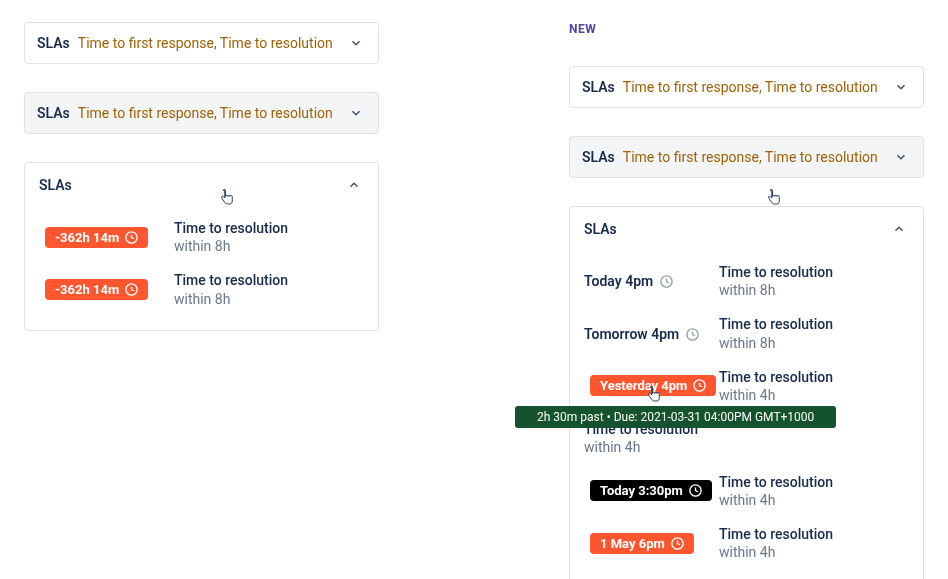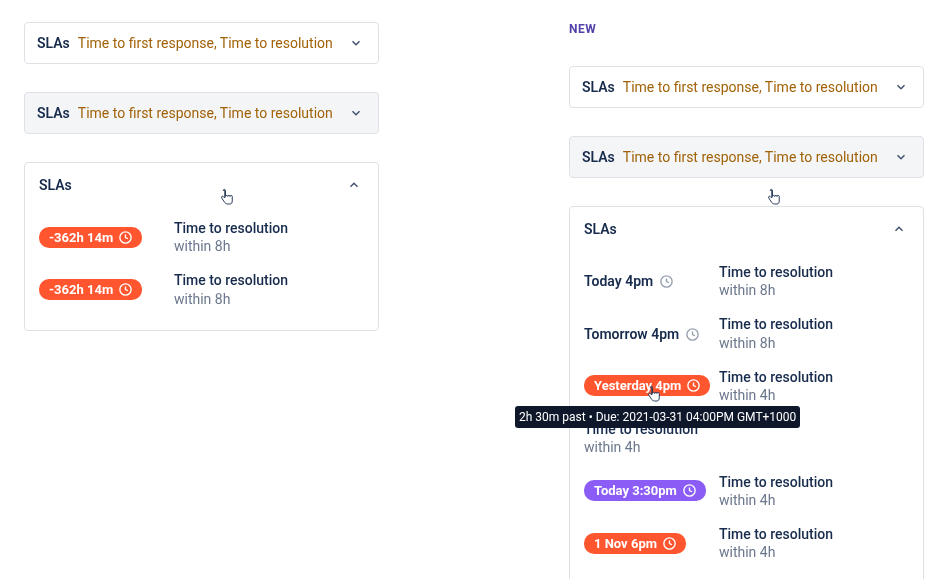--- a/index.html
+++ b/index.html
@@ -101,28 +101,29 @@
       display: flex;
       align-items: center;
     }
     .sla-right {
       flex: 1;
     }
     .badge {
       display: inline-flex;
       align-items: center;
       gap: 5px;
-      border-radius: 10px;
+      border-radius: 4px;
       padding: 3px 9px 3px 10px;
       font-size: 13px;
       font-weight: 700;
       color: #fff;
+      margin-left: 6px;
     }
     .badge.red { background: #FF5630; }
-    .badge.orange { background: #8b5cf6; }
+    .badge.orange { background: #000000; }
     .badge-plain {
       display: inline-flex;
       align-items: flex-end;
       gap: 6px;
       font-size: 14px;
       font-weight: 600;
       color: #172B4D;
     }
     .clock-icon {
       width: 15px;
@@ -144,24 +145,24 @@
     }
     .cursor-hand {
       position: absolute;
       width: 18px;
       height: 20px;
       pointer-events: none;
       z-index: 10;
     }
     .tooltip {
       position: absolute;
-      background: #0f172a;
+      background: #14532d;
       color: #fff;
       font-size: 12px;
-      padding: 4px 4px;
+      padding: 4px 22px;
       border-radius: 3px;
       white-space: nowrap;
       z-index: 20;
     }
     
     .cursor-old { left: 218px; top: 188px; }
     .cursor-new-1 { left: 765px; top: 188px; }
     .cursor-new-2 { left: 645px; top: 385px; }
     .tooltip-new { left: 515px; top: 406px; }
   </style>
@@ -334,21 +335,21 @@
                 </span>
               </div>
               <div class="sla-right">
                 <div class="sla-name">Time to resolution</div>
                 <div class="sla-within">within 4h</div>
               </div>
             </div>
             <div class="sla-row">
               <div class="sla-left">
                 <span class="badge red">
-                  <span>1 Nov 6pm</span>
+                  <span>1 May 6pm</span>
                   <span class="clock-icon white"><svg width="15" height="15" viewBox="0 0 24 24" fill="none" stroke-width="2.2">
                       <circle cx="12" cy="12" r="9"></circle>
                       <polyline points="12 7 12 12 16 14"></polyline>
                     </svg></span>
                 </span>
               </div>
               <div class="sla-right">
                 <div class="sla-name">Time to resolution</div>
                 <div class="sla-within">within 4h</div>
               </div>

